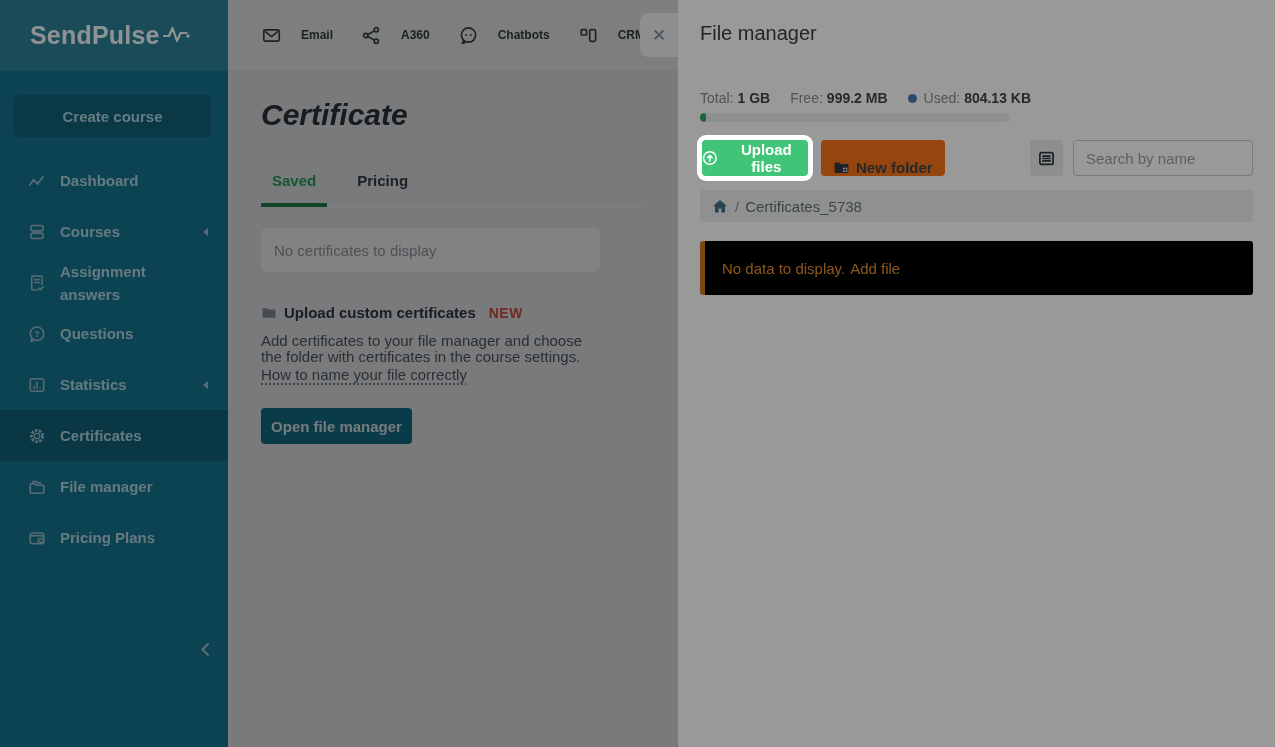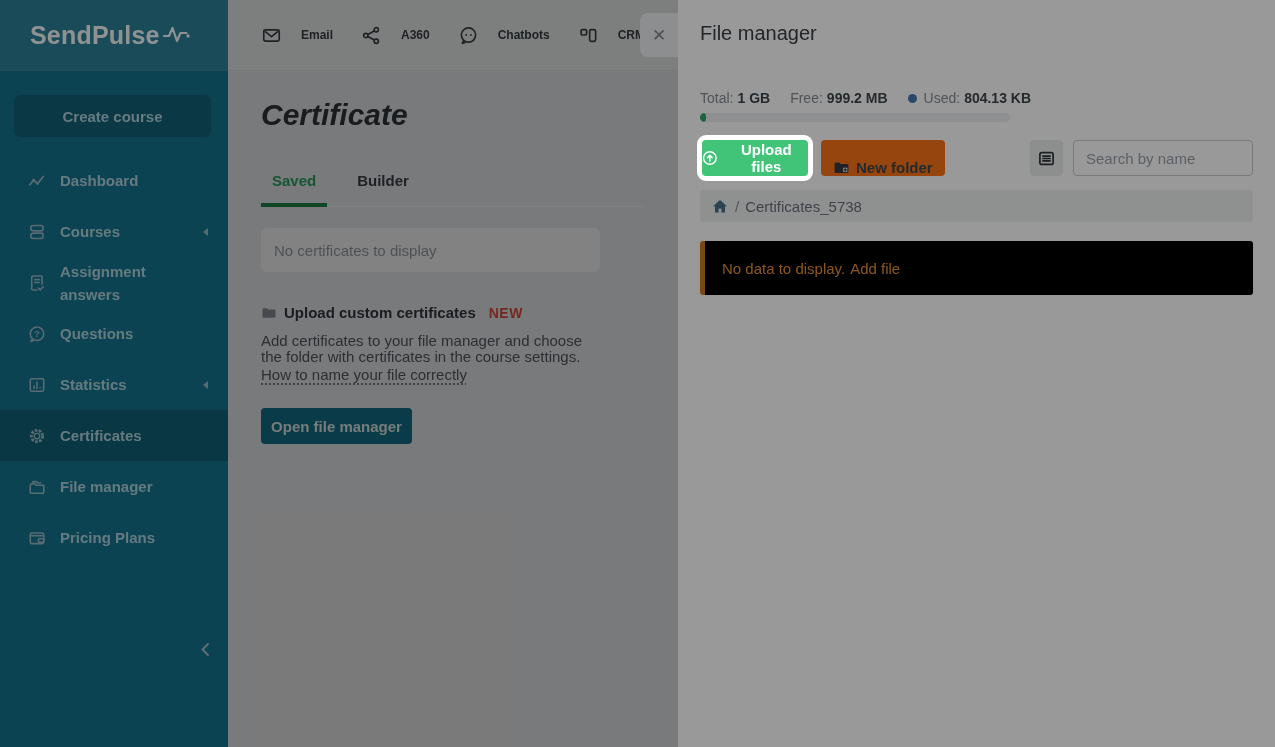--- a/index.html
+++ b/index.html
@@ -242,21 +242,21 @@
           </svg>
       </span>
 
     </span>
   </div>
 
   <div class="content">
     <h1 class="page-title">Certificate</h1>
     <div class="tabs">
       <span class="tab active">Saved</span>
-      <span class="tab">Builder</span>
+      <span class="tab">Pricing</span>
     </div>
     <div class="empty-box">No certificates to display</div>
 
     <div class="upload-sec-head">
       <span class="fico">
         <svg viewBox="0 0 16 16" width="16" height="16" fill="currentColor">
             <path d="M1.5 4.2a1 1 0 0 1 1-1h3.4l1.1 1.4h6.5a1 1 0 0 1 1 1v6.2a1 1 0 0 1-1 1h-11a1 1 0 0 1-1-1z"></path>
           </svg>
       </span>
       <span class="upload-sec-title">Upload custom certificates</span>

